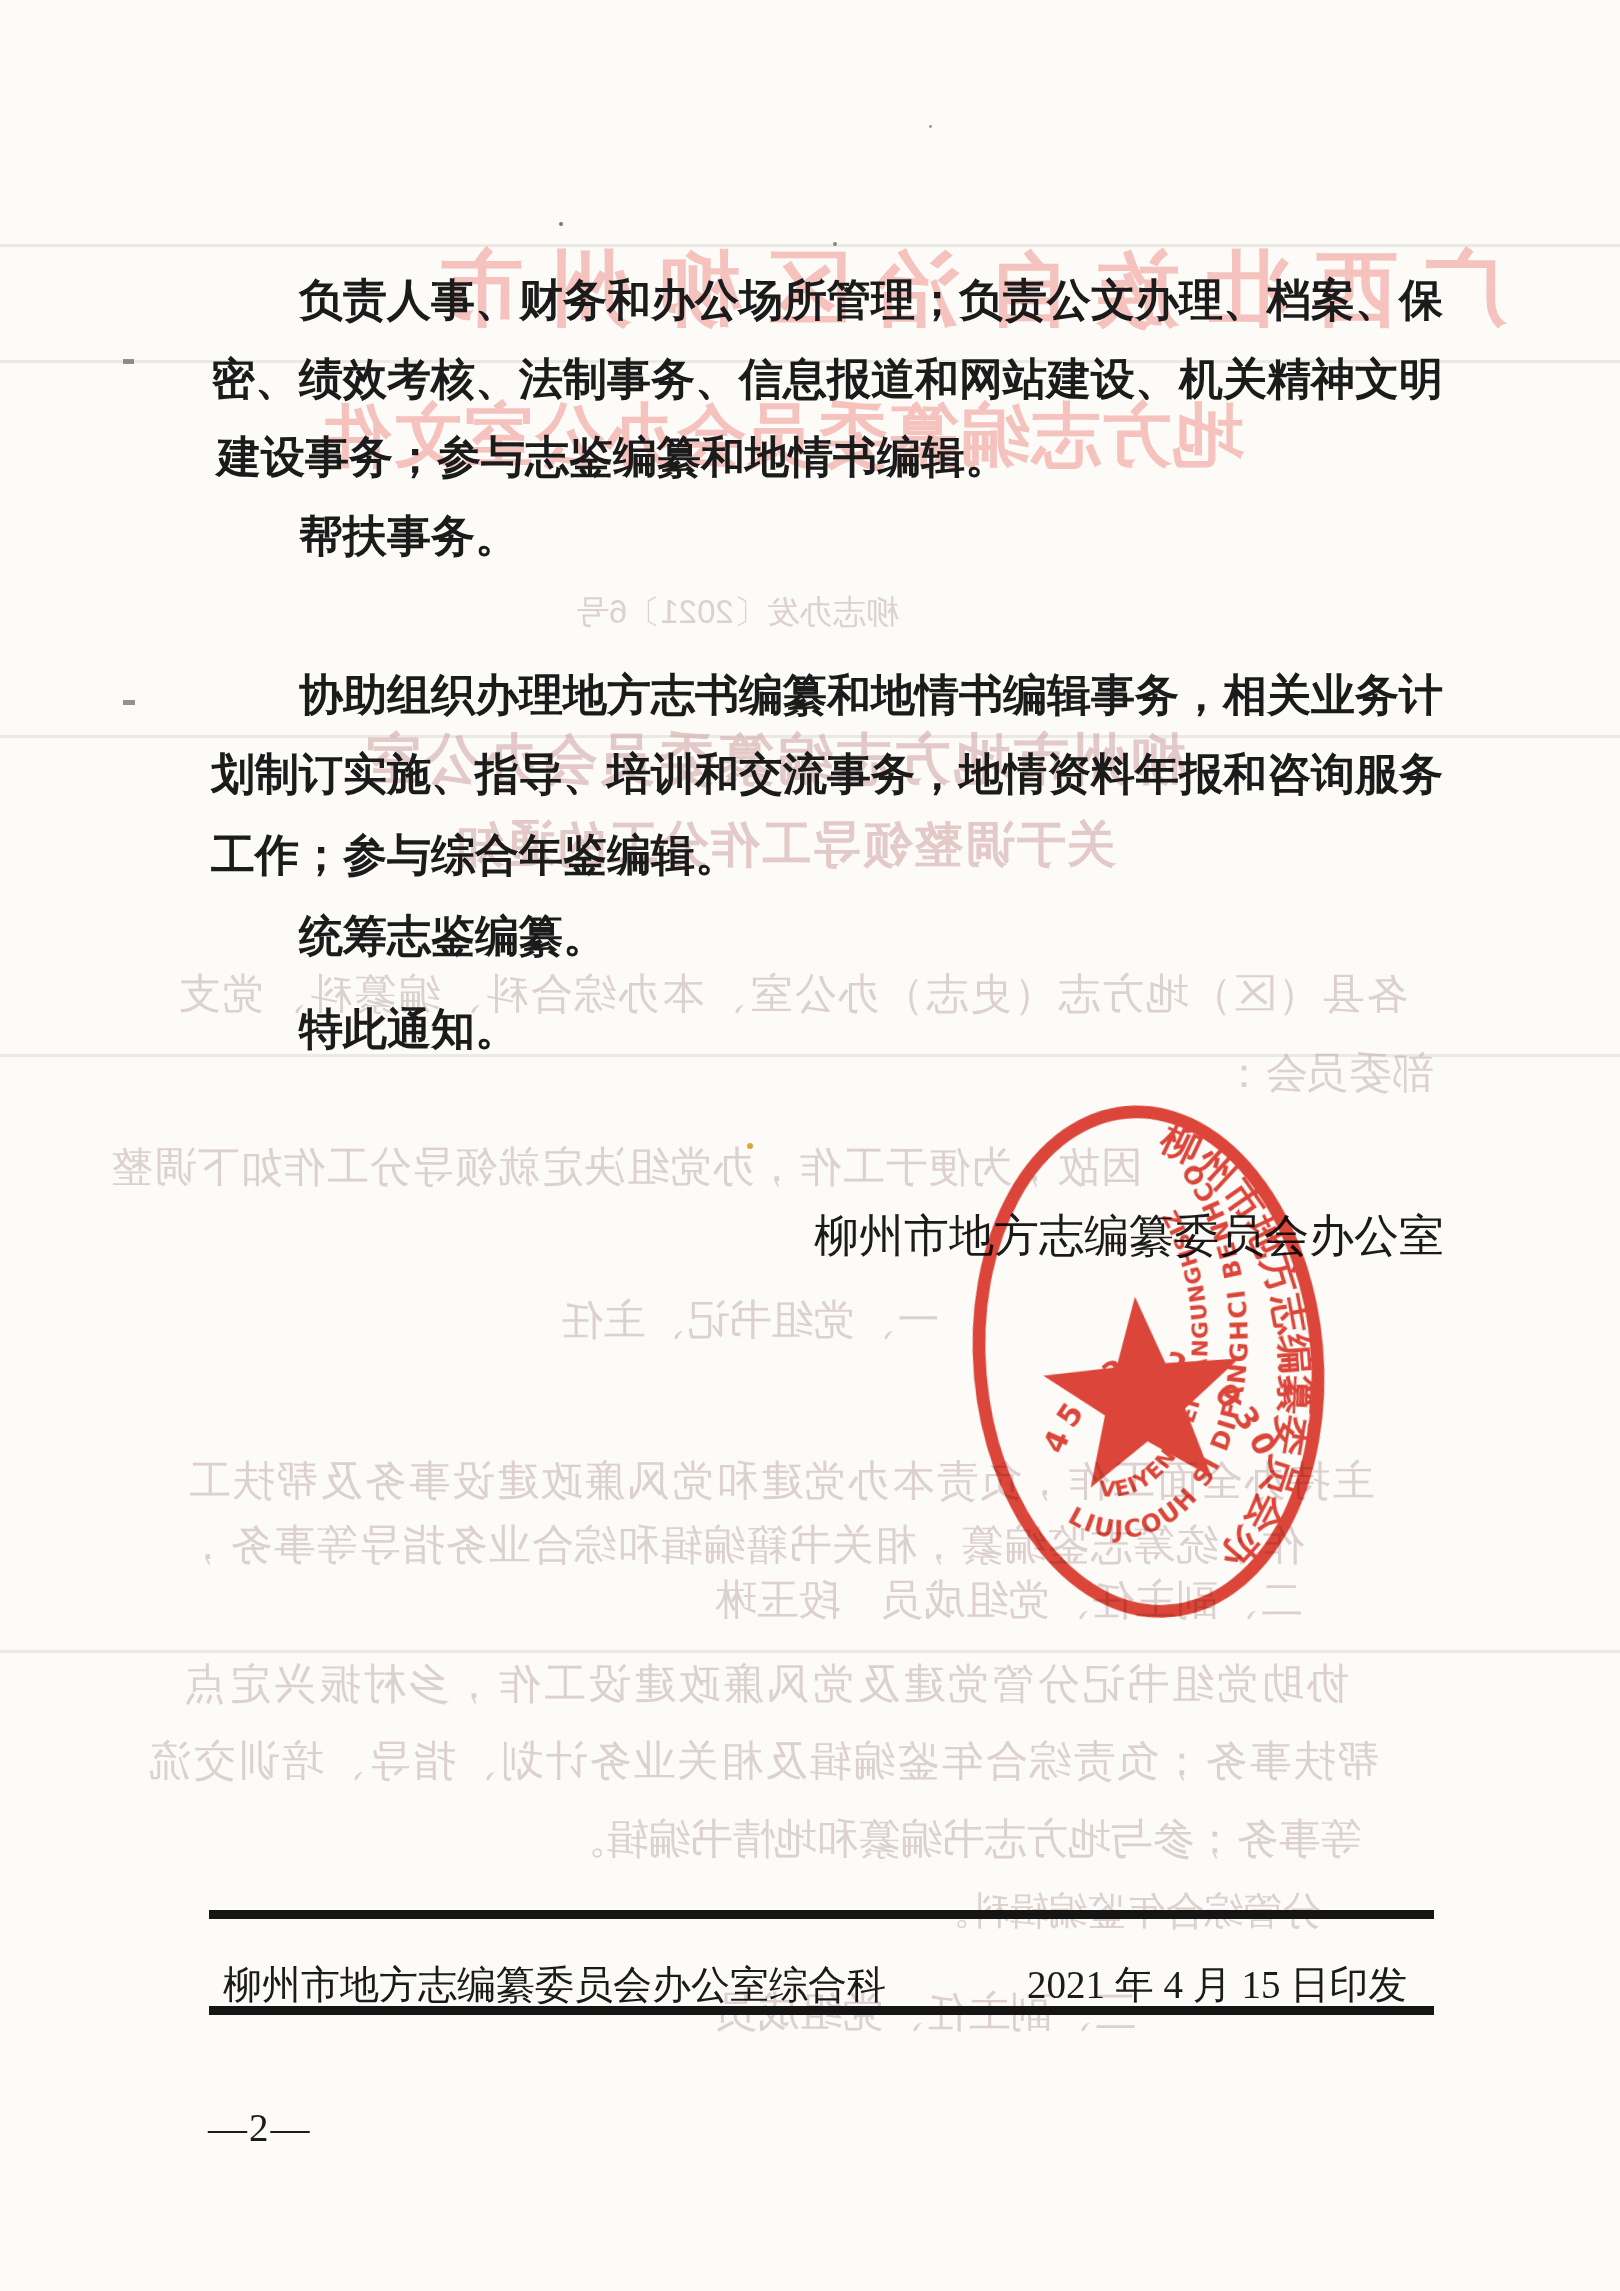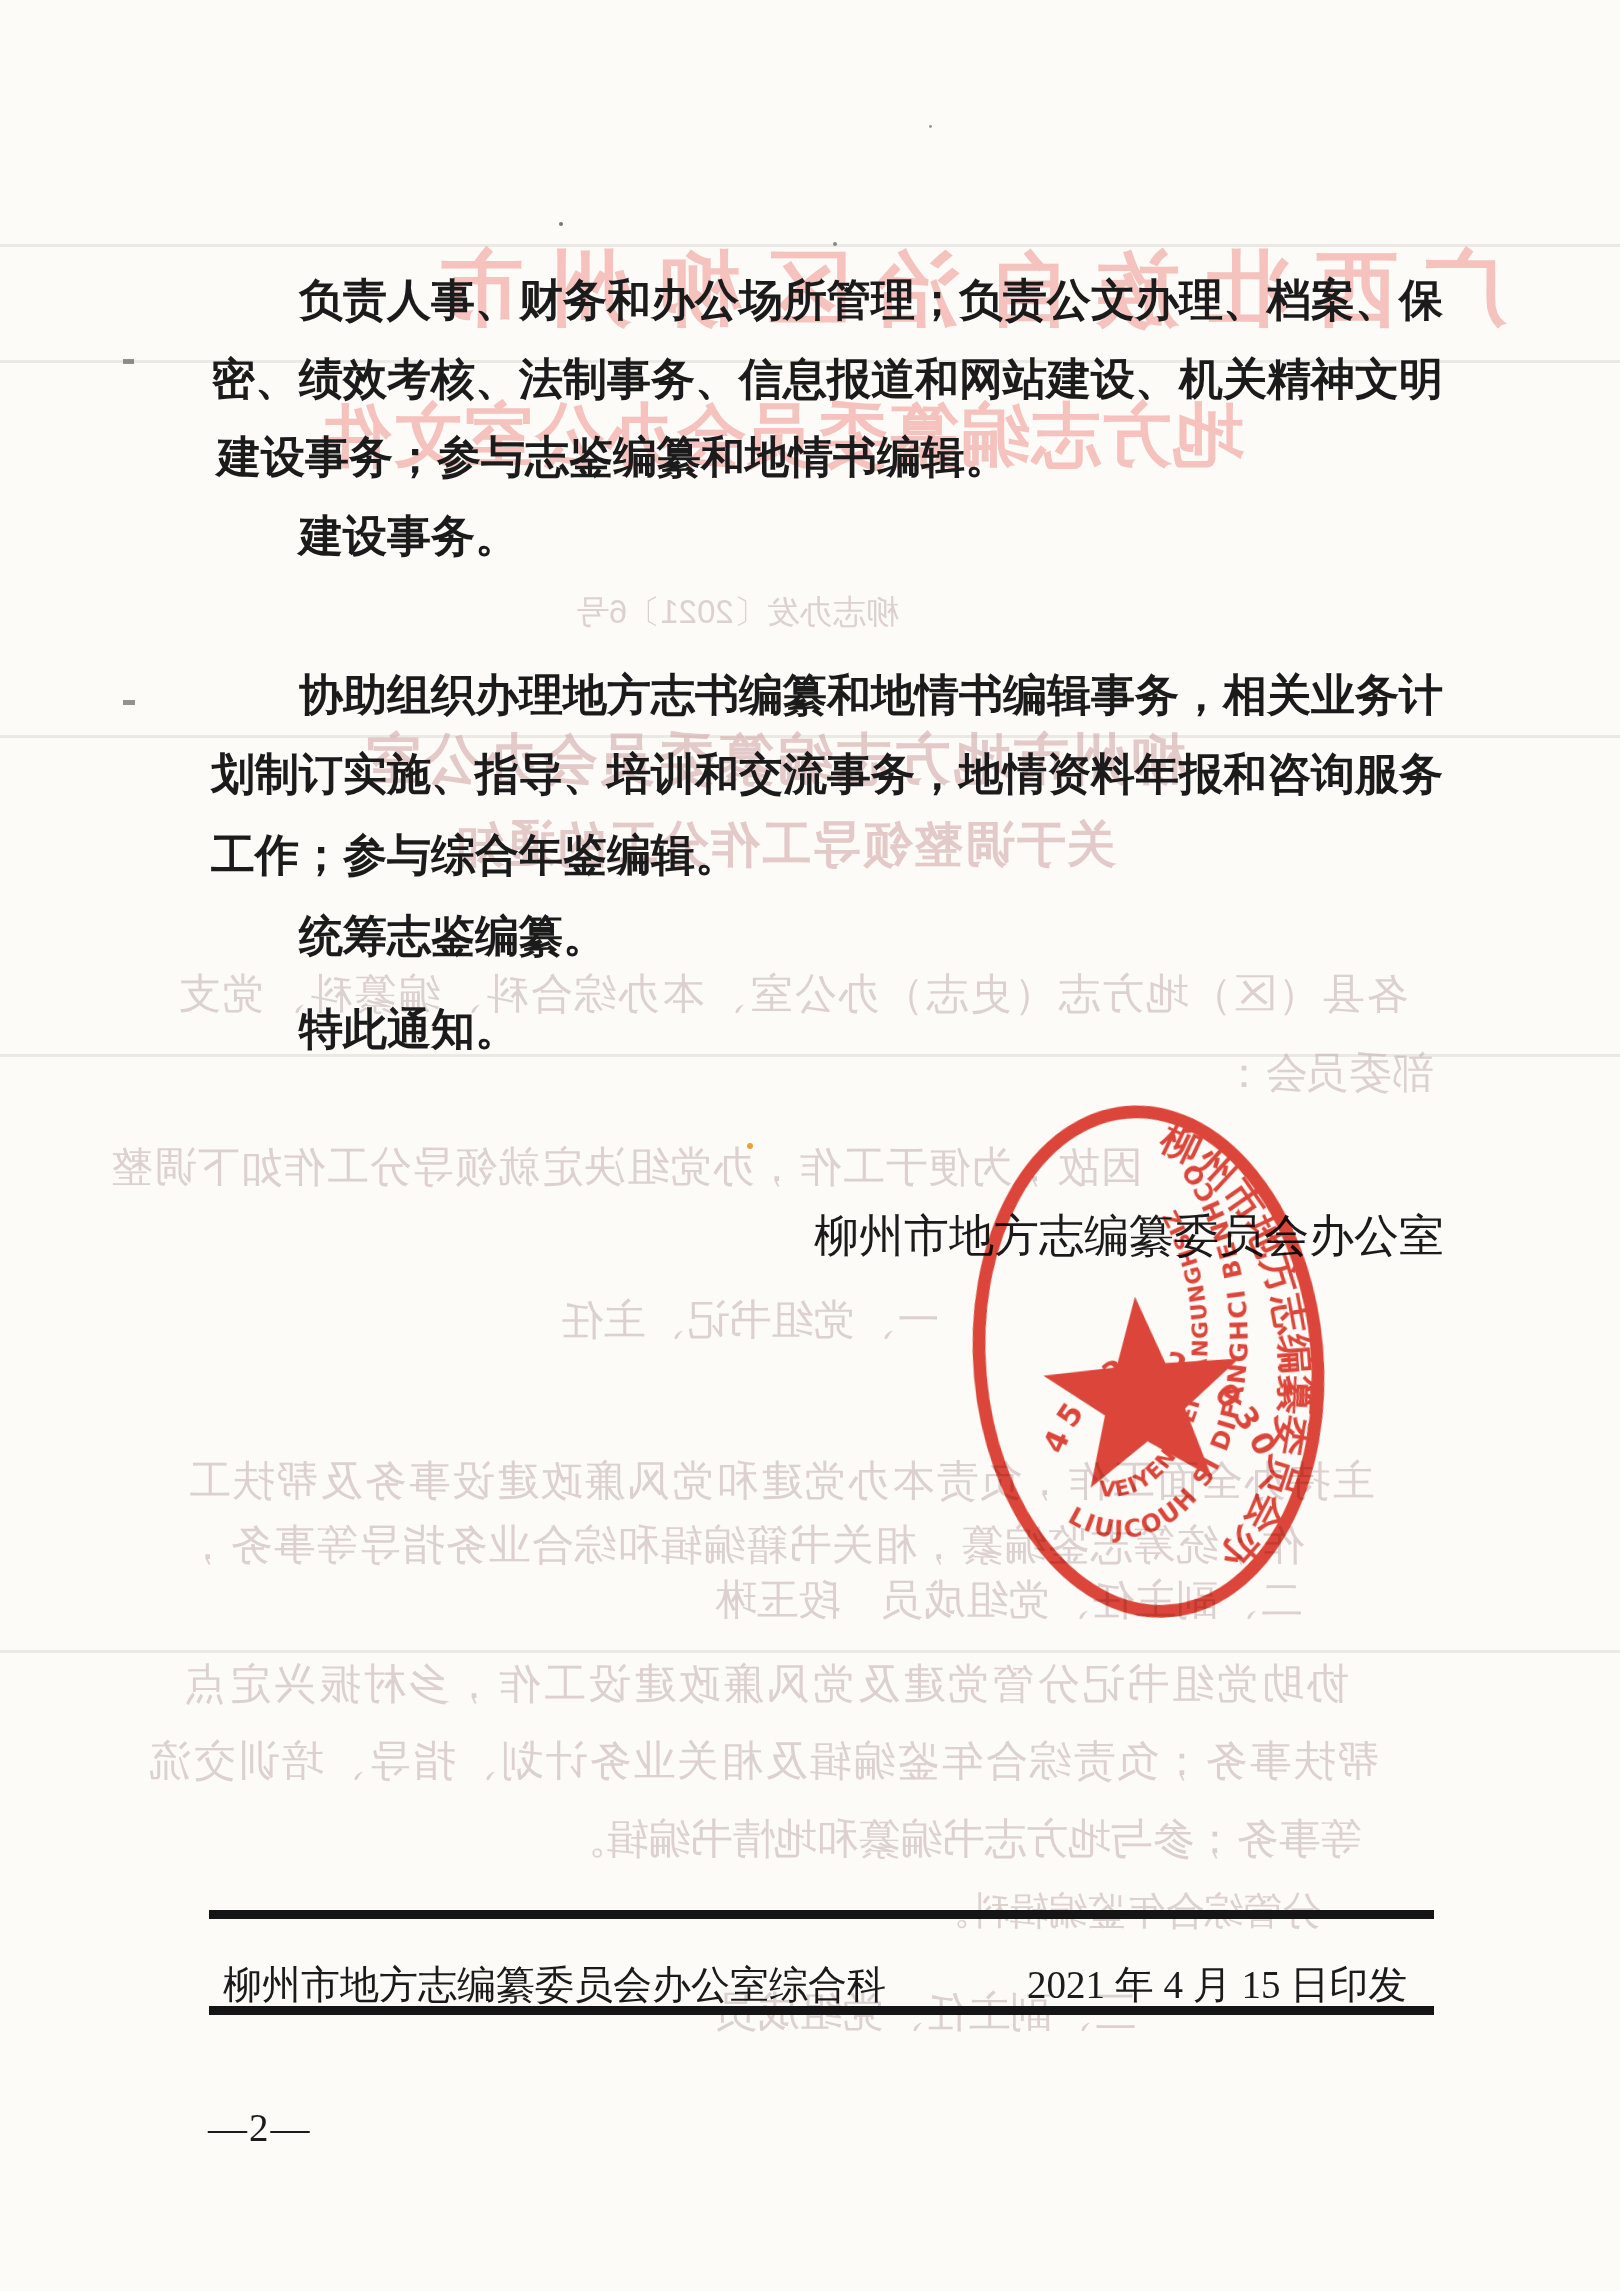--- a/index.html
+++ b/index.html
@@ -129,21 +129,21 @@
   <div class="bleed body-line" style="left:714px;top:1572px">二、副主任、党组成员　段玉琳</div>
   <div class="bleed body-line" style="left:181px;top:1656px;letter-spacing:2.9px">协助党组书记分管党建及党风廉政建设工作，乡村振兴定点</div>
   <div class="bleed body-line" style="left:147px;top:1733px;letter-spacing:2px">帮扶事务；负责综合年鉴编辑及相关业务计划、指导、培训交流</div>
   <div class="bleed body-line" style="left:564px;top:1811px">等事务；参与地方志书编纂和地情书编辑。</div>
   <div class="bleed body-line" style="left:931px;top:1884px;font-size:39px">分管综合年鉴编辑科。</div>
   <div class="bleed body-line" style="left:716px;top:1984px">三、副主任、党组成员</div>
 
   <div class="bl" style="left:299px;top:277px">负责人事、财务和办公场所管理；负责公文办理、档案、保</div>
   <div class="bl" style="left:211px;top:356px">密、绩效考核、法制事务、信息报道和网站建设、机关精神文明</div>
   <div class="bl" style="left:217px;top:434px">建设事务；参与志鉴编纂和地情书编辑。</div>
-  <div class="bl" style="left:299px;top:513px">建设事务。</div>
+  <div class="bl" style="left:299px;top:513px">帮扶事务。</div>
   <div class="bl" style="left:299px;top:672px">协助组织办理地方志书编纂和地情书编辑事务，相关业务计</div>
   <div class="bl" style="left:211px;top:751px">划制订实施、指导、培训和交流事务，地情资料年报和咨询服务</div>
   <div class="bl" style="left:211px;top:832px">工作；参与综合年鉴编辑。</div>
   <div class="bl" style="left:299px;top:913px">统筹志鉴编纂。</div>
   <div class="bl" style="left:299px;top:1006px">特此通知。</div>
 
   <div class="sig" style="left:814px;top:1206px">柳州市地方志编纂委员会办公室</div>
 
   <svg class="seal" viewBox="0 0 374 530">
     <defs>

